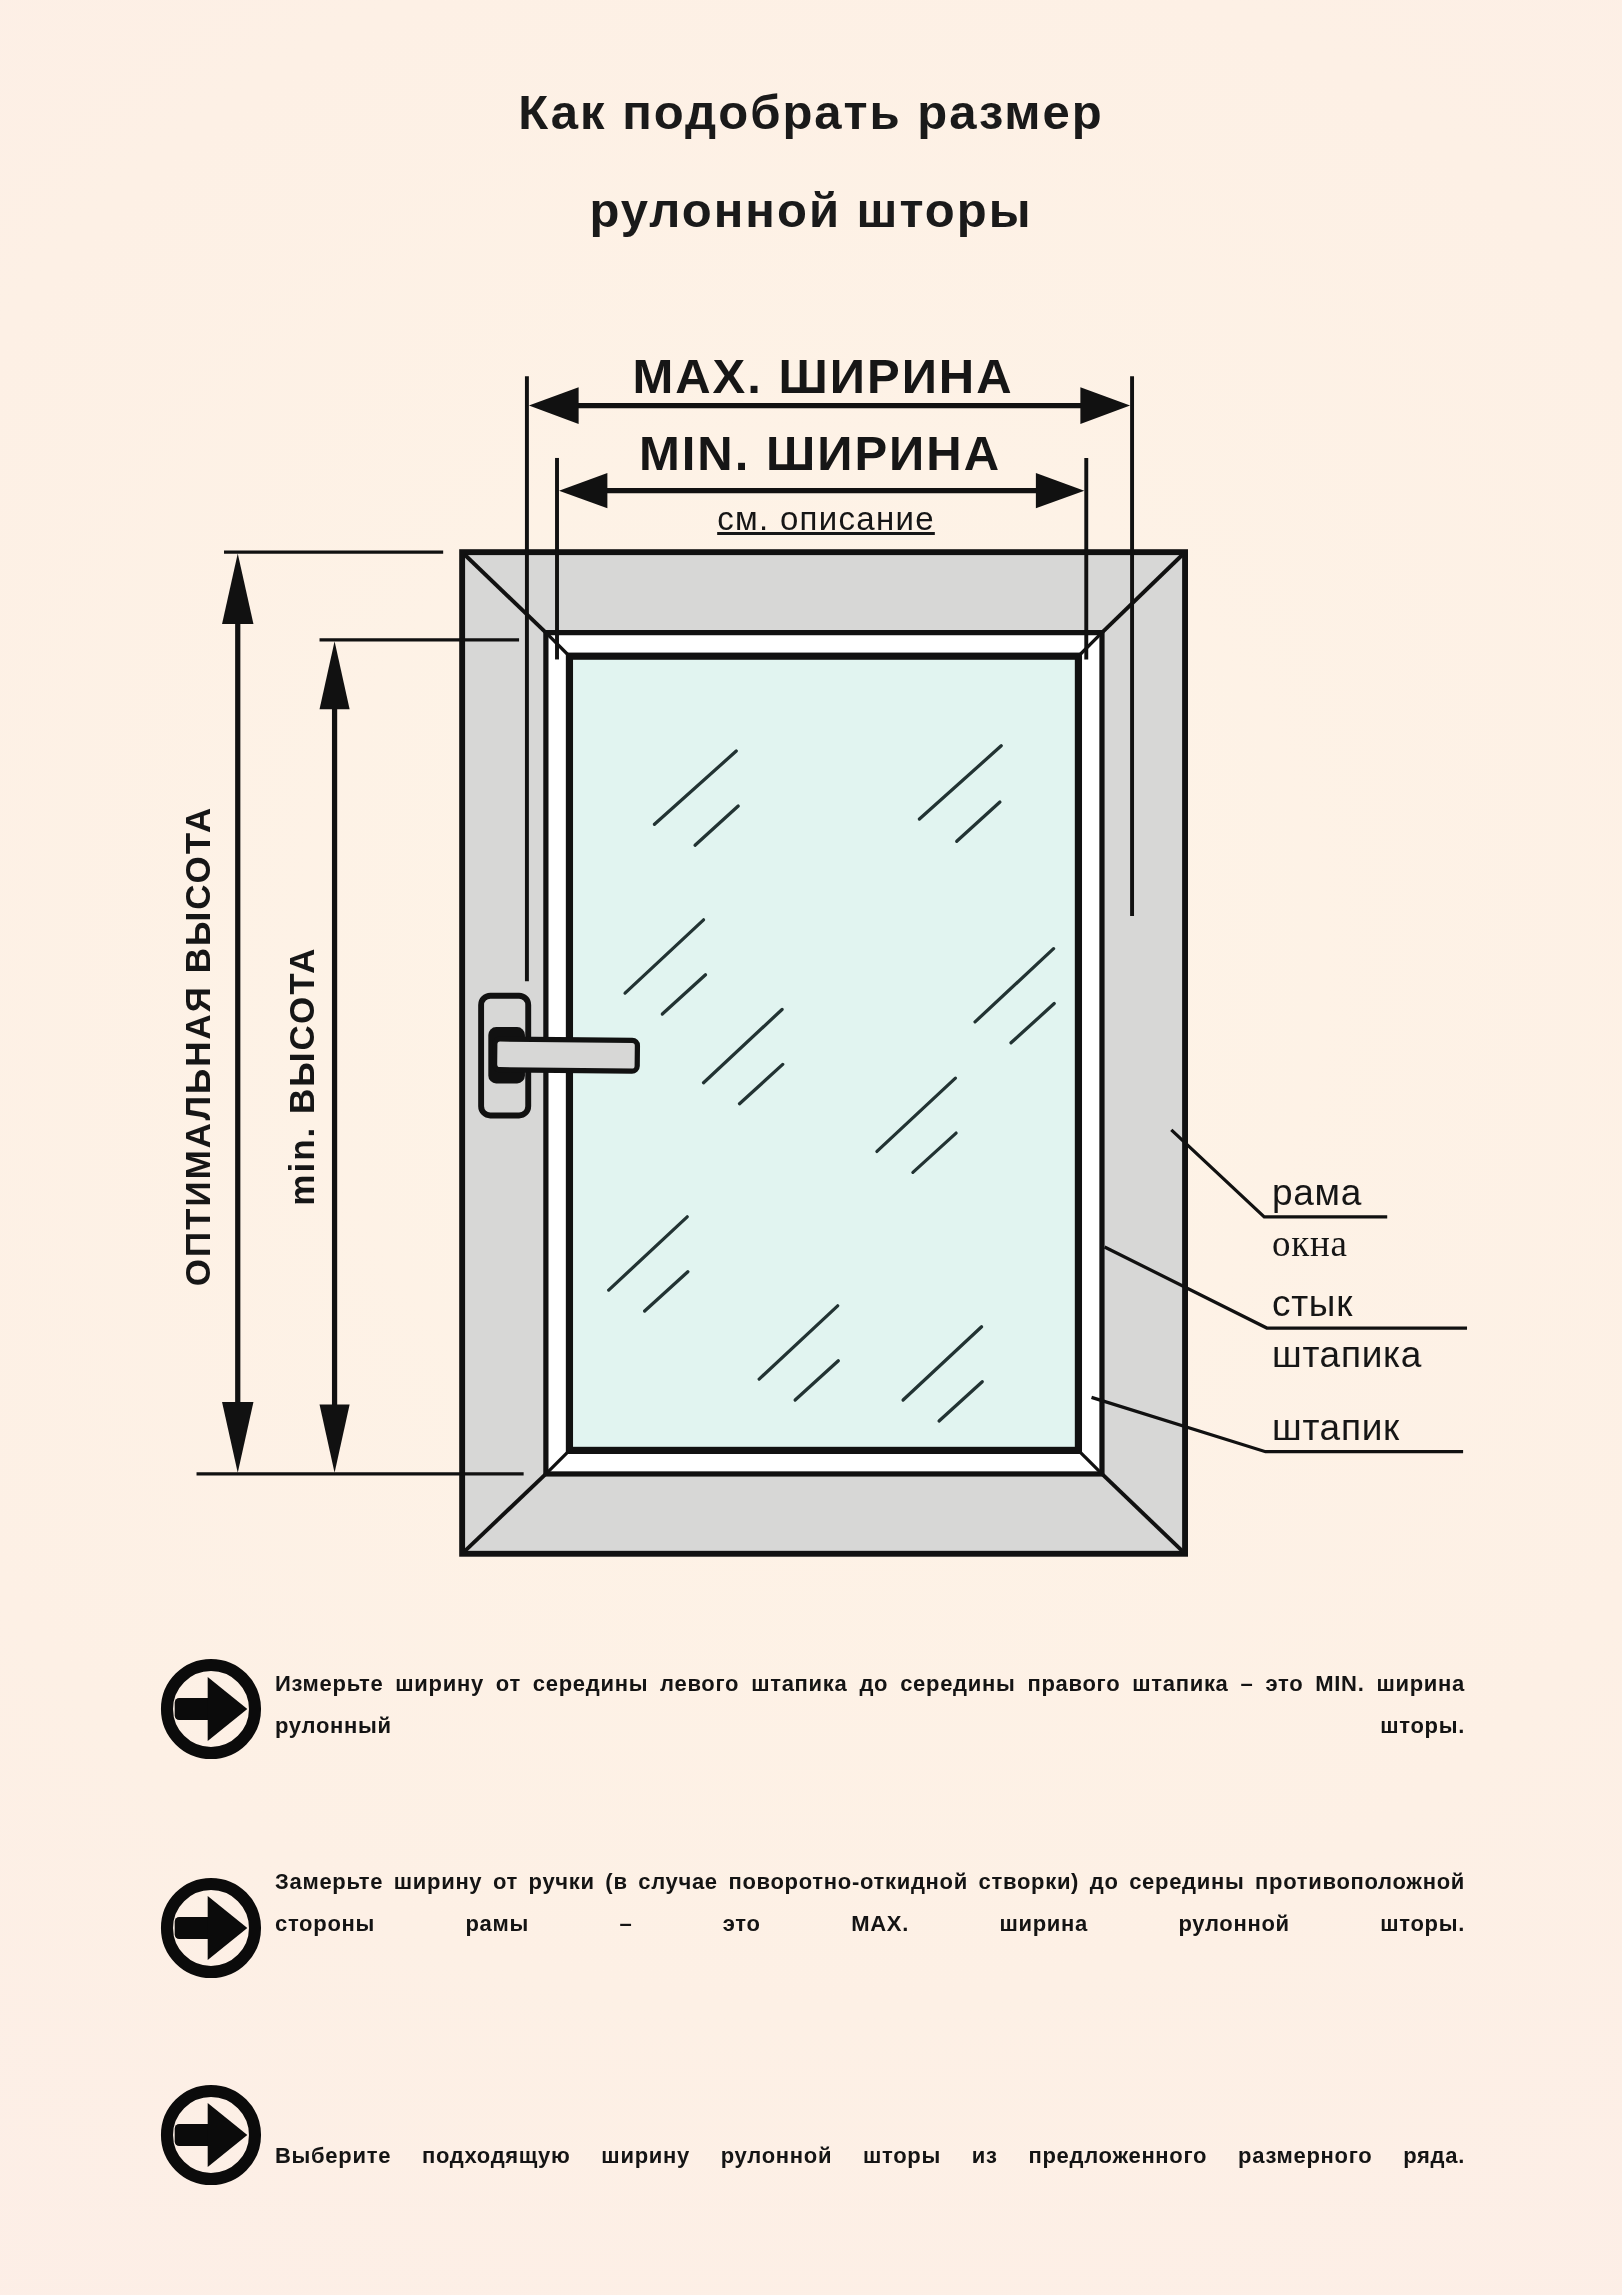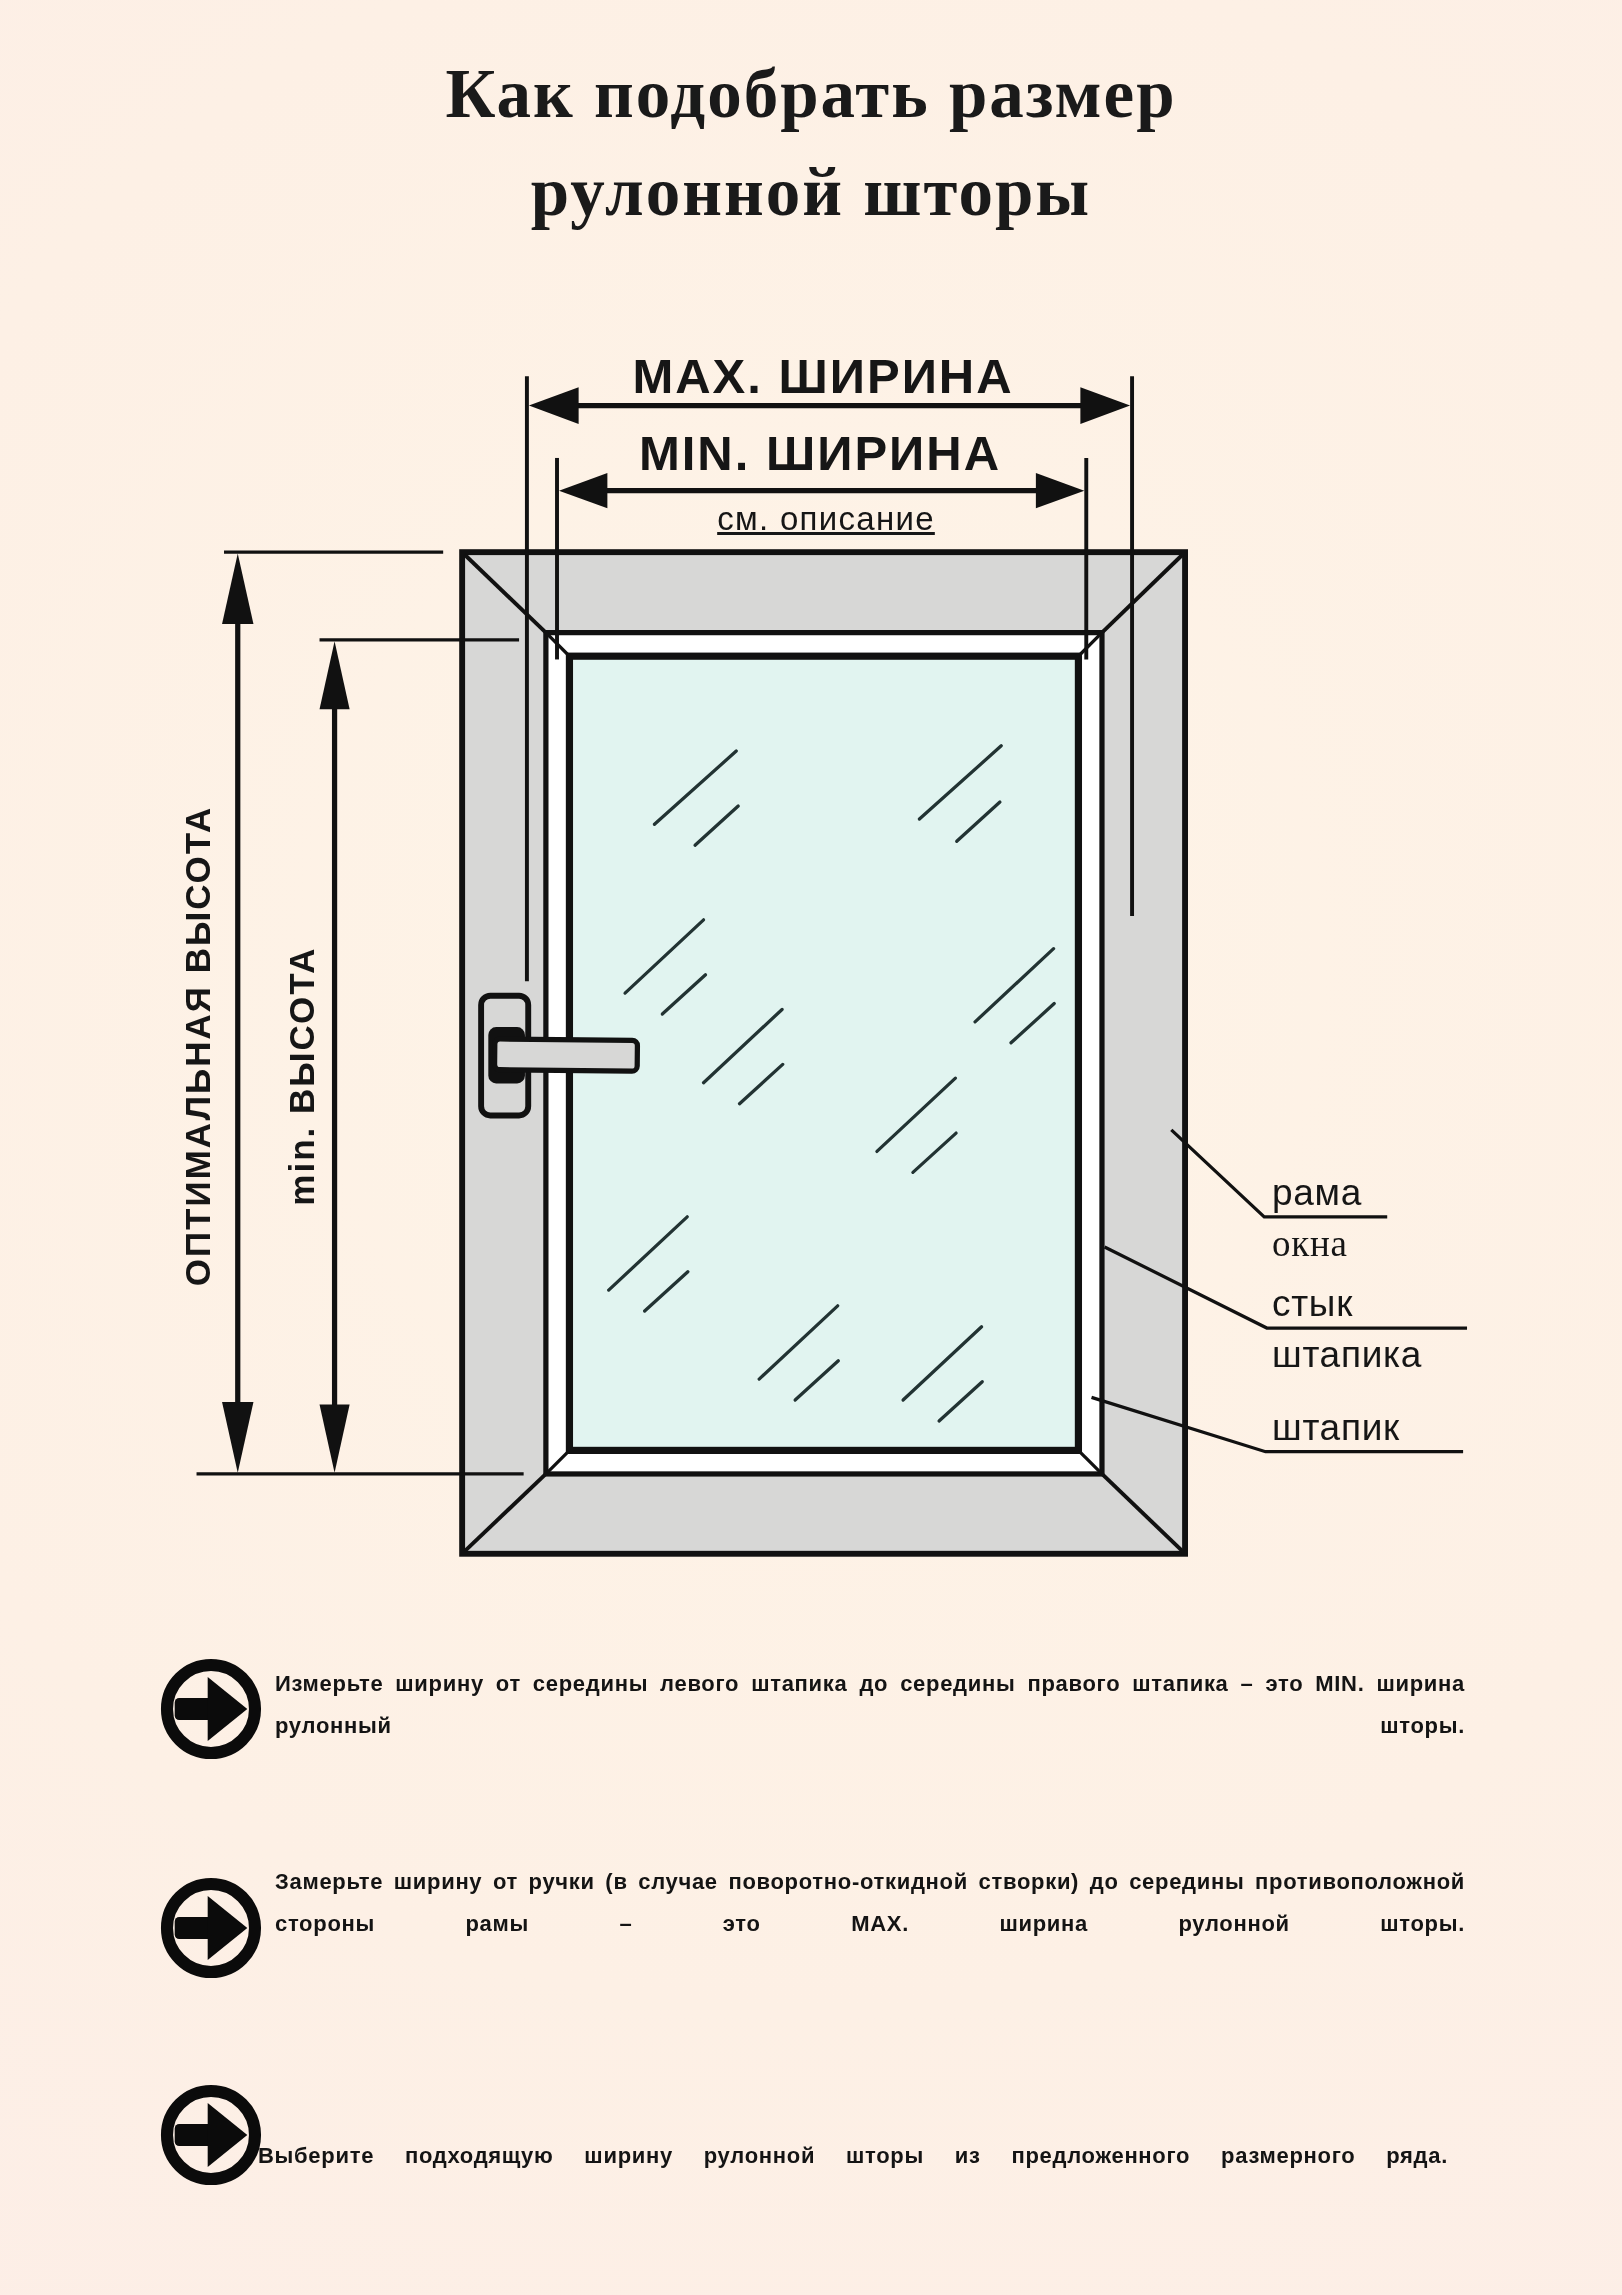--- a/index.html
+++ b/index.html
@@ -6,25 +6,24 @@
   .page{
     position:relative;
     width:1623px;height:2295px;
     overflow:hidden;
     background:radial-gradient(130% 95% at 50% 42%, #fef4e7 0%, #fdf0e5 48%, #fcece8 100%);
     font-family:"Liberation Sans", sans-serif;
     color:#161616;
   }
   .abs{position:absolute;}
   .title{
-    left:811px;top:45px;transform:translateX(-50%);
+    left:811px;top:63px;transform:translateX(-50%);
     width:1505px;text-align:center;
-    font-size:69px;font-weight:bold;line-height:98px;letter-spacing:2px;
+    font-size:49px;font-weight:bold;line-height:98px;letter-spacing:2px;
     color:#1a1a1a;
-    font-family:Liberation Serif, serif;
   }
   .dim-label{
     font-weight:bold;font-size:49px;letter-spacing:2px;white-space:nowrap;
     transform:translateX(-50%);
   }
   .dim-note{
     font-size:33px;letter-spacing:1.3px;white-space:nowrap;transform:translateX(-50%);
     font-weight:normal;
     text-decoration:underline;
   }
@@ -176,18 +175,18 @@
   </svg>
   <p class="abs step-text" style="left:275px;top:1839px;">
     <span>Замерьте ширину от ручки (в случае поворотно-откидной створки) до середины противоположной стороны рамы – это </span><b>MAX.</b><span> ширина рулонной шторы.</span>
   </p>
 
   <svg class="abs step-icon" style="left:156px;top:2080px;" viewBox="0 0 100 100">
     <circle cx="50" cy="50" r="40" fill="none" stroke="#0b0b0b" stroke-width="11"></circle>
     <rect x="17" y="40" width="36" height="20" rx="4" fill="#0b0b0b"></rect>
     <polygon points="47,21 83,50 47,79" fill="#0b0b0b"></polygon>
   </svg>
-  <p class="abs step-text" style="left:258px;top:2087px;margin-top:48px;">
+  <p class="abs step-text" style="left:275px;top:2087px;margin-top:48px;">
     <span>Выберите подходящую ширину рулонной шторы из предложенного размерного ряда.</span><b></b><span></span>
   </p>
 
 </div>
 
 
 </body></html>

